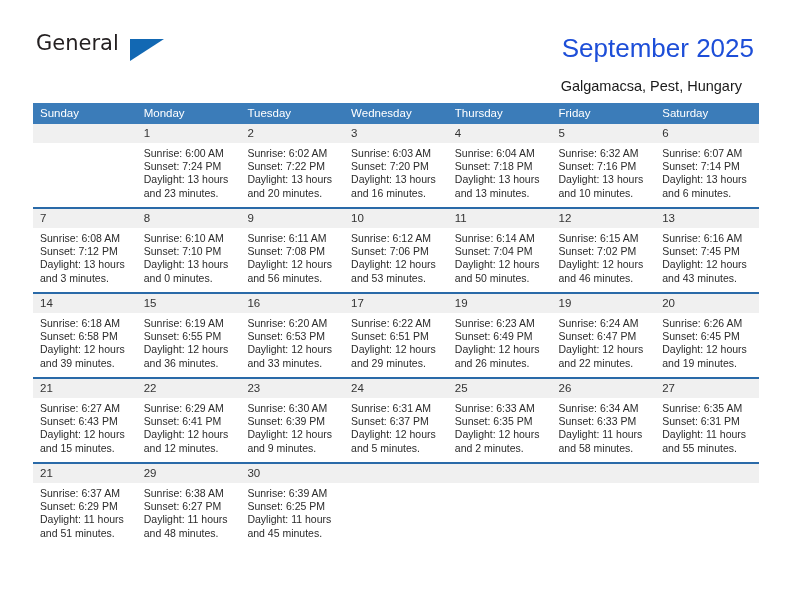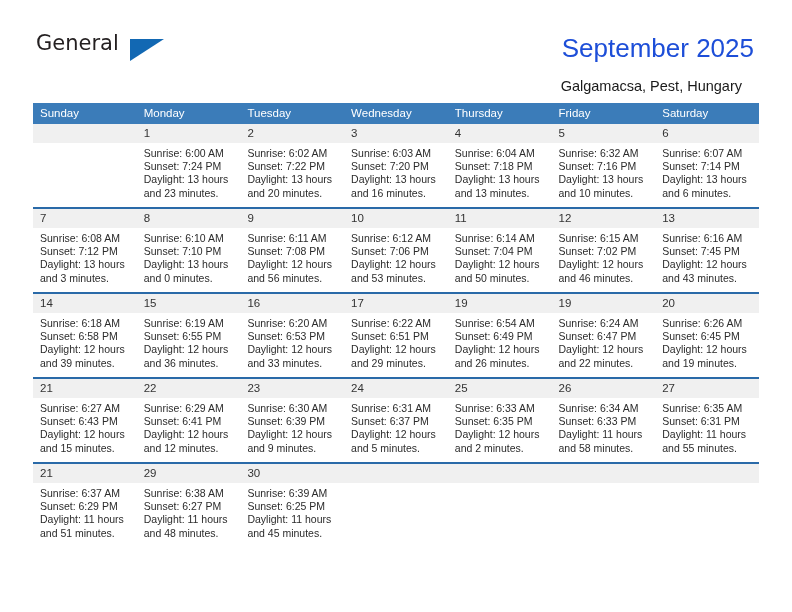--- a/index.html
+++ b/index.html
@@ -344,21 +344,21 @@
               <div class="details">
                 <div>Sunrise: 6:22 AM</div>
                 <div>Sunset: 6:51 PM</div>
                 <div>Daylight: 12 hours</div>
                 <div>and 29 minutes.</div>
               </div>
             </td>
             <td class="daycell">
               <div class="datenum">19</div>
               <div class="details">
-                <div>Sunrise: 6:54 AM</div>
+                <div>Sunrise: 6:23 AM</div>
                 <div>Sunset: 6:49 PM</div>
                 <div>Daylight: 12 hours</div>
                 <div>and 26 minutes.</div>
               </div>
             </td>
             <td class="daycell">
               <div class="datenum">19</div>
               <div class="details">
                 <div>Sunrise: 6:24 AM</div>
                 <div>Sunset: 6:47 PM</div>

